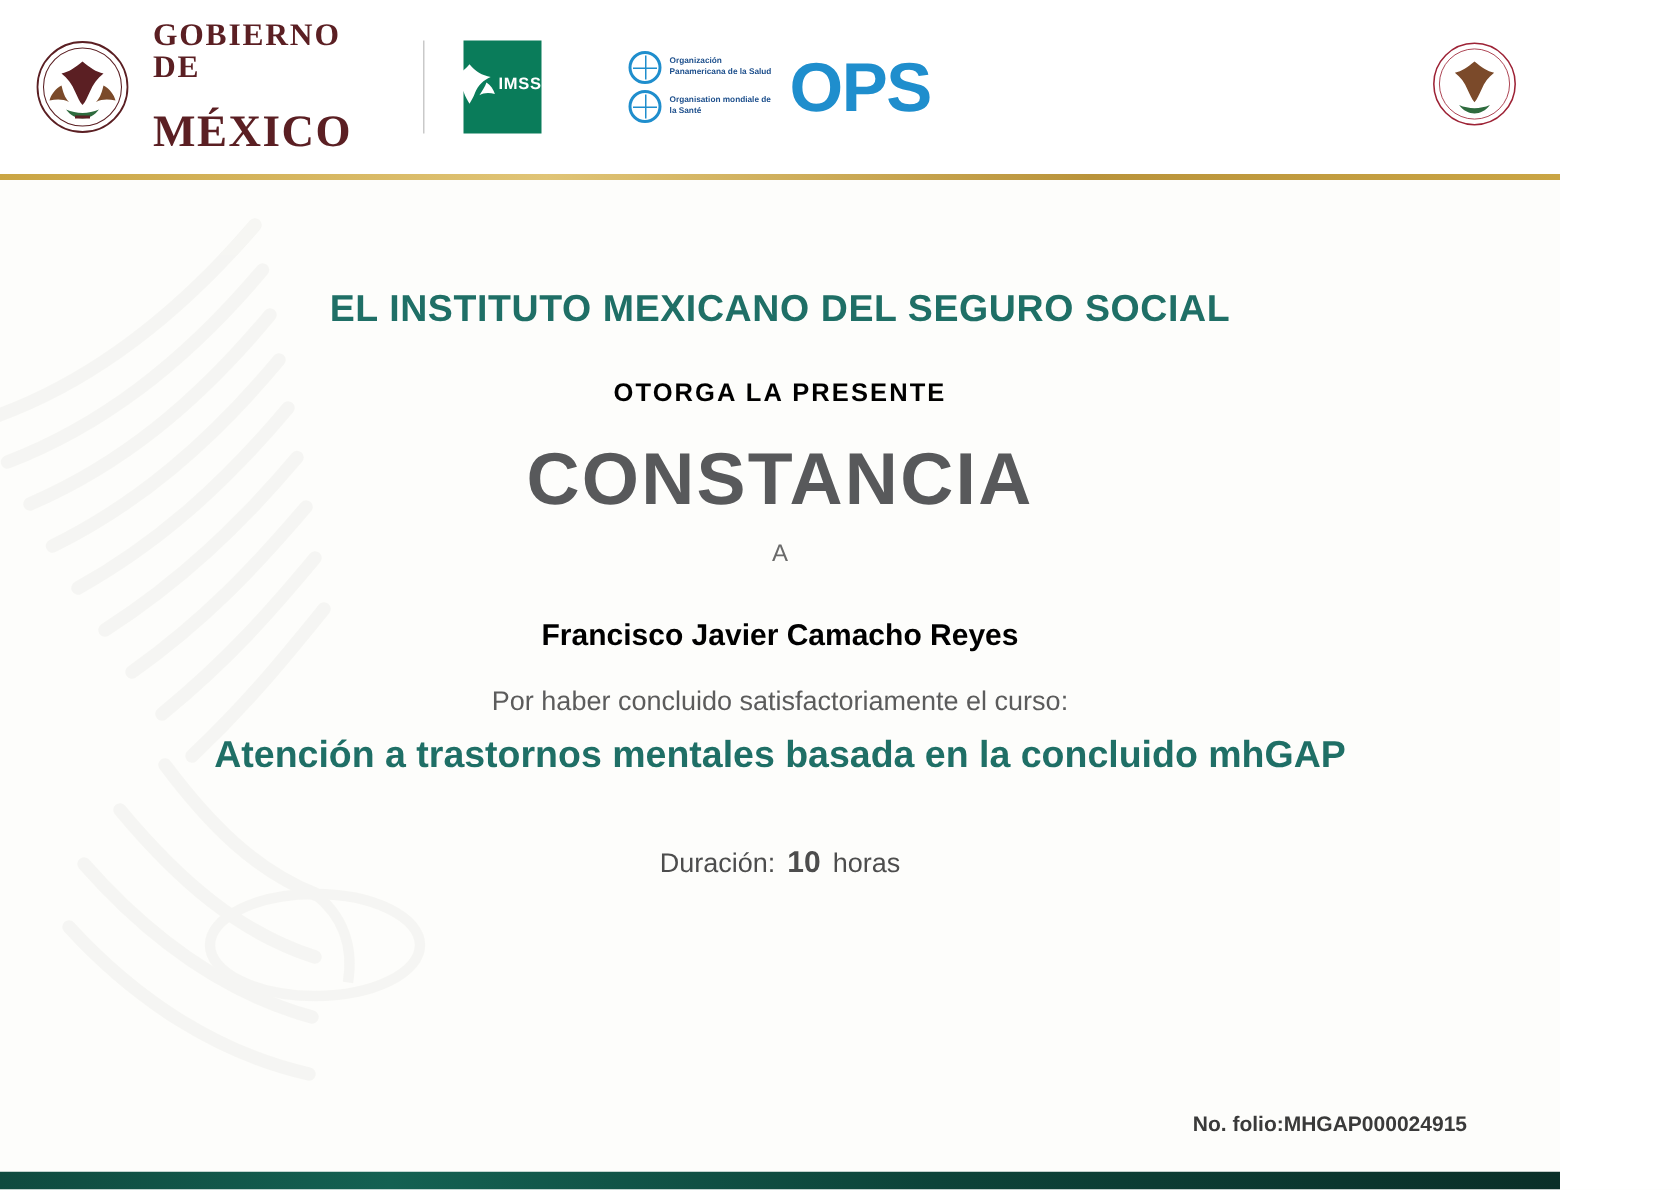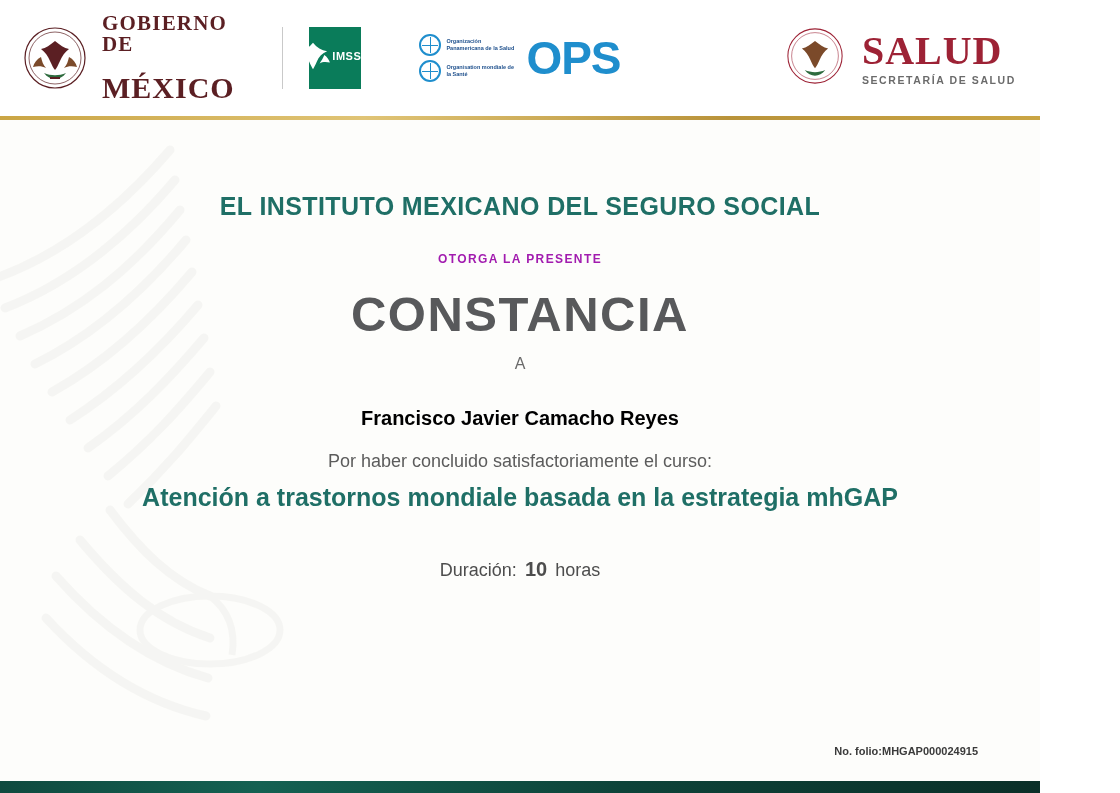--- a/index.html
+++ b/index.html
@@ -101,21 +101,21 @@
 
   .content{
     position:relative;z-index:2;
     text-align:center;
     padding-top:72px;
   }
   .line-inst{
     color:#1f6f66;font-size:25px;font-weight:bold;letter-spacing:.4px;
   }
   .line-otorga{
-    margin-top:31px;color:#a21caf;font-size:12px;font-weight:bold;letter-spacing:1.4px;
+    margin-top:31px;color:#000000;font-size:17px;font-weight:bold;letter-spacing:1.4px;
   }
   .line-constancia{
     margin-top:20px;color:#58595b;font-size:49px;font-weight:bold;letter-spacing:1.5px;
   }
   .line-a{
     margin-top:13px;color:#6a6a6a;font-size:16px;
   }
   .line-name{
     margin-top:34px;color:#000000;font-size:20px;font-weight:bold;
   }
@@ -125,21 +125,21 @@
   .line-course{
     margin-top:11px;color:#1f6f66;font-size:25px;font-weight:bold;
   }
   .line-duracion{
     margin-top:46px;color:#4d4d4d;font-size:18px;
   }
   .line-duracion .hrs{font-weight:bold;font-size:20px;margin:0 3px;}
 
   .folio{
     position:absolute;right:62px;bottom:24px;z-index:3;
-    color:#3a3a3a;font-size:11px;font-weight:bold;
+    color:#3a3a3a;font-size:14px;font-weight:bold;
   }
 
   
   .footer{
     height:42px;
     background:linear-gradient(90deg,#0f4a3f 0%,#146152 25%,#0d4339 60%,#0a2f28 100%);
     color:#ffffff;
     display:flex;align-items:center;justify-content:center;
     font-size:13px;font-weight:bold;letter-spacing:.2px;
   }
@@ -198,24 +198,20 @@
 
     <div class="hdr-right">
       <span class="eagle">
         <svg viewBox="0 0 62 62" width="58" height="58" aria-hidden="true">
           <circle cx="31" cy="31" r="29" fill="none" stroke="#9d2235" stroke-width="1.1"></circle>
           <circle cx="31" cy="31" r="25" fill="none" stroke="#9d2235" stroke-width="0.6"></circle>
           <path d="M31 15 c-5 4 -9 7 -14 8 c4 3 7 7 9 12 c2 4 3 7 5 9 c2 -2 3 -5 5 -9 c2 -5 5 -9 9 -12 c-5 -1 -9 -4 -14 -8 z" fill="#7b4a2a"></path>
           <path d="M20 46 c7 3 15 3 22 0 c-3 4 -7 6 -11 6 c-4 0 -8 -2 -11 -6 z" fill="#2e6b3e"></path>
         </svg>
       </span>
-      <div class="salud-text">
-        <div class="s1">SALUD</div>
-        <div class="s2">SECRETARÍA DE SALUD</div>
-      </div>
     </div>
   </div>
 
   <div class="gold-rule"></div>
 
   <div class="body">
 
     <div class="watermark">
       <svg viewBox="0 0 420 700" width="420" height="700" aria-hidden="true">
         <g fill="none" stroke="#d9d9d4" stroke-width="9" stroke-linecap="round">
@@ -240,21 +236,21 @@
       </svg>
     </div>
 
     <div class="content">
       <div class="line-inst">EL INSTITUTO MEXICANO DEL SEGURO SOCIAL</div>
       <div class="line-otorga">OTORGA LA PRESENTE</div>
       <div class="line-constancia">CONSTANCIA</div>
       <div class="line-a">A</div>
       <div class="line-name">Francisco Javier Camacho Reyes</div>
       <div class="line-concluido">Por haber concluido satisfactoriamente el curso:</div>
-      <div class="line-course">Atención a trastornos mondiale basada en la estrategia mhGAP</div>
+      <div class="line-course">Atención a trastornos mentales basada en la concluido mhGAP</div>
       <div class="line-duracion">
         <span>Duración:</span>
         <span class="hrs">10</span>
         <span>horas</span>
       </div>
     </div>
 
     <div class="folio">No. folio:MHGAP000024915</div>
   </div>
 

